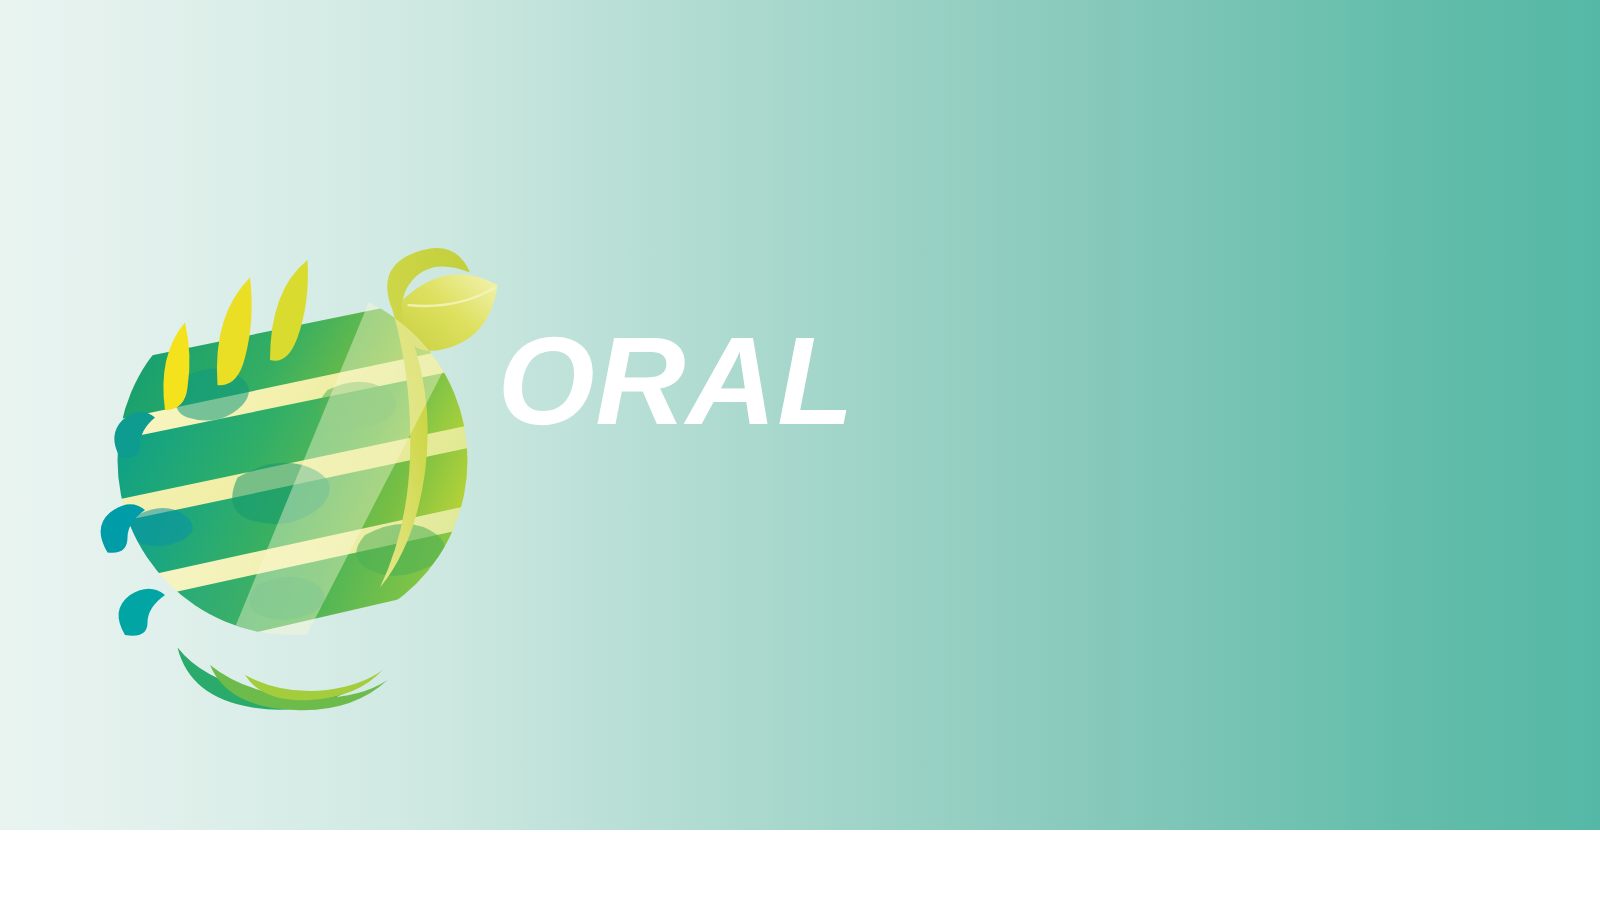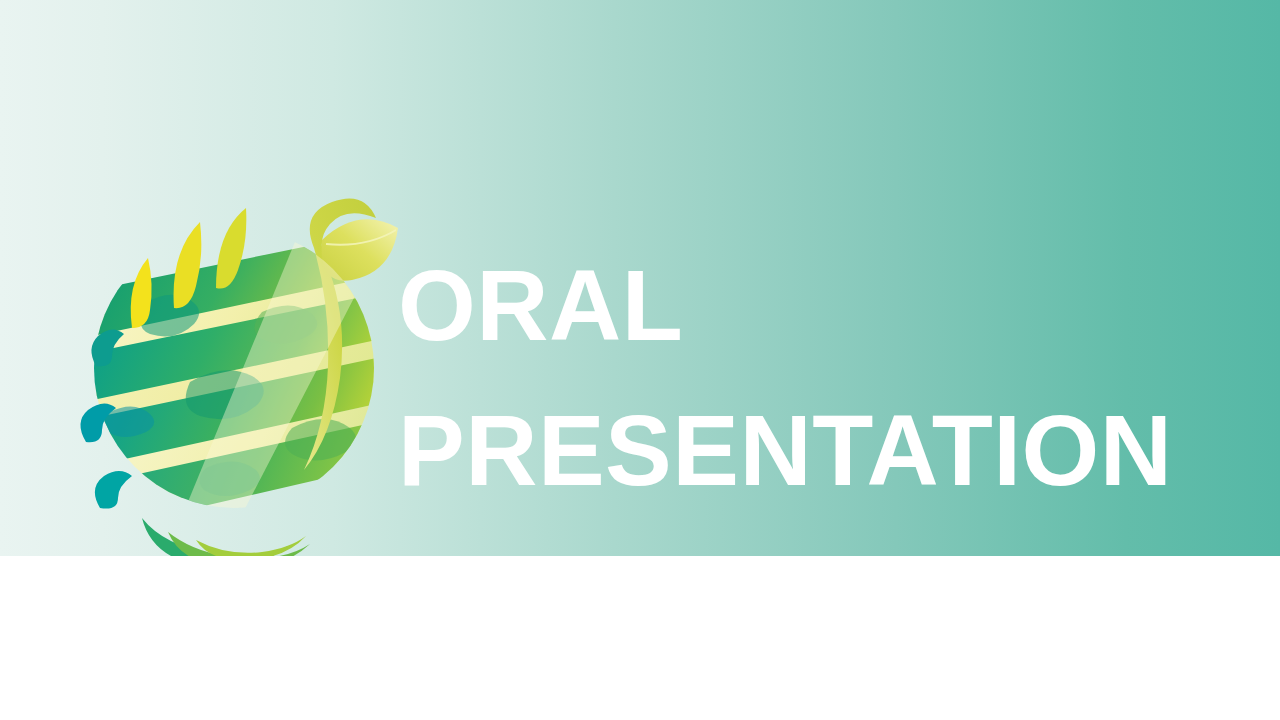--- a/index.html
+++ b/index.html
@@ -9,30 +9,31 @@
     background: #ffffff;
   }
   body {
     font-family: "Liberation Sans", sans-serif;
   }
 
   
   #slide {
     position: relative;
     width: 1280px;
-    height: 556px;
+    height: 664px;
     overflow: hidden;
     background: linear-gradient(90deg,
                 #e9f4f1 0%,
                 #e3f1ed 8%,
                 #cfe9e2 26%,
                 #a9d8cd 48%,
                 #84c8ba 70%,
                 #63bdaa 88%,
                 #55b8a6 100%);
+    font-style: italic;
   }
 
   
   #logo {
     position: absolute;
     left: 86px;
     top: 196px;
     width: 300px;
     height: 330px;
   }
@@ -199,16 +200,15 @@
       <path d="M 240 48 q 40 4 70 -14" stroke="#f3f4bb" stroke-width="2" fill="none" opacity="0.85"></path>
 
       <g clip-path="url(#sphereClip)">
         <path d="M 232 -10 L 300 -10 L 300 40 L 150 330 L 92 330 Z" fill="#faf7d4" opacity="0.42"></path>
       </g>
     </svg>
   </div>
 
   <div id="headline">
     <div class="headline-line">ORAL</div>
-    <div class="headline-line">PRESENTATION</div>
   </div>
 
 </div>
 
 </body></html>

